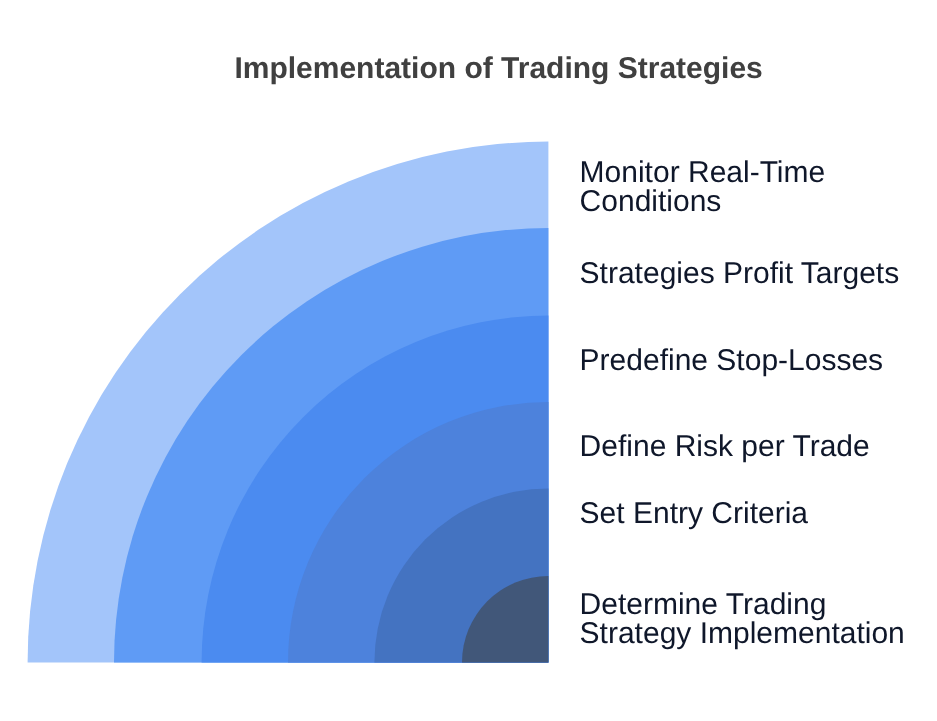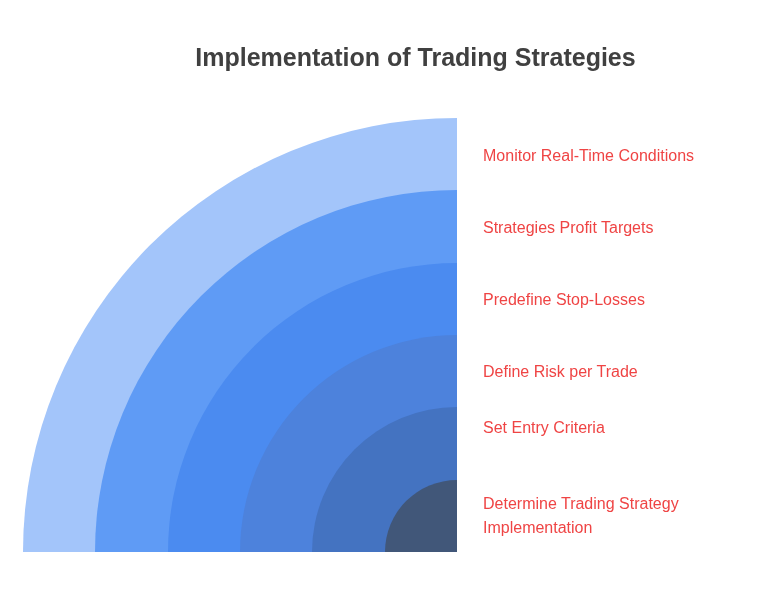--- a/index.html
+++ b/index.html
@@ -37,23 +37,23 @@
     left: 483px;
     top: 0;
     width: 292px;
     height: 601px;
   }
   .ring-label {
     position: absolute;
     left: 0;
     width: 292px;
     transform: translateY(-50%);
-    font-size: 16px;
+    font-size: 25px;
     line-height: 24px;
-    color: #ef4444;
+    color: #0f172a;
   }
 </style>
 </head>
 <body>
 
 <div class="canvas">
   <h1 class="title">Implementation of Trading Strategies</h1>
   <svg id="rings-svg" width="781" height="601" viewBox="0 0 781 601">
       <defs>
         <clipPath id="quadrant-clip">

